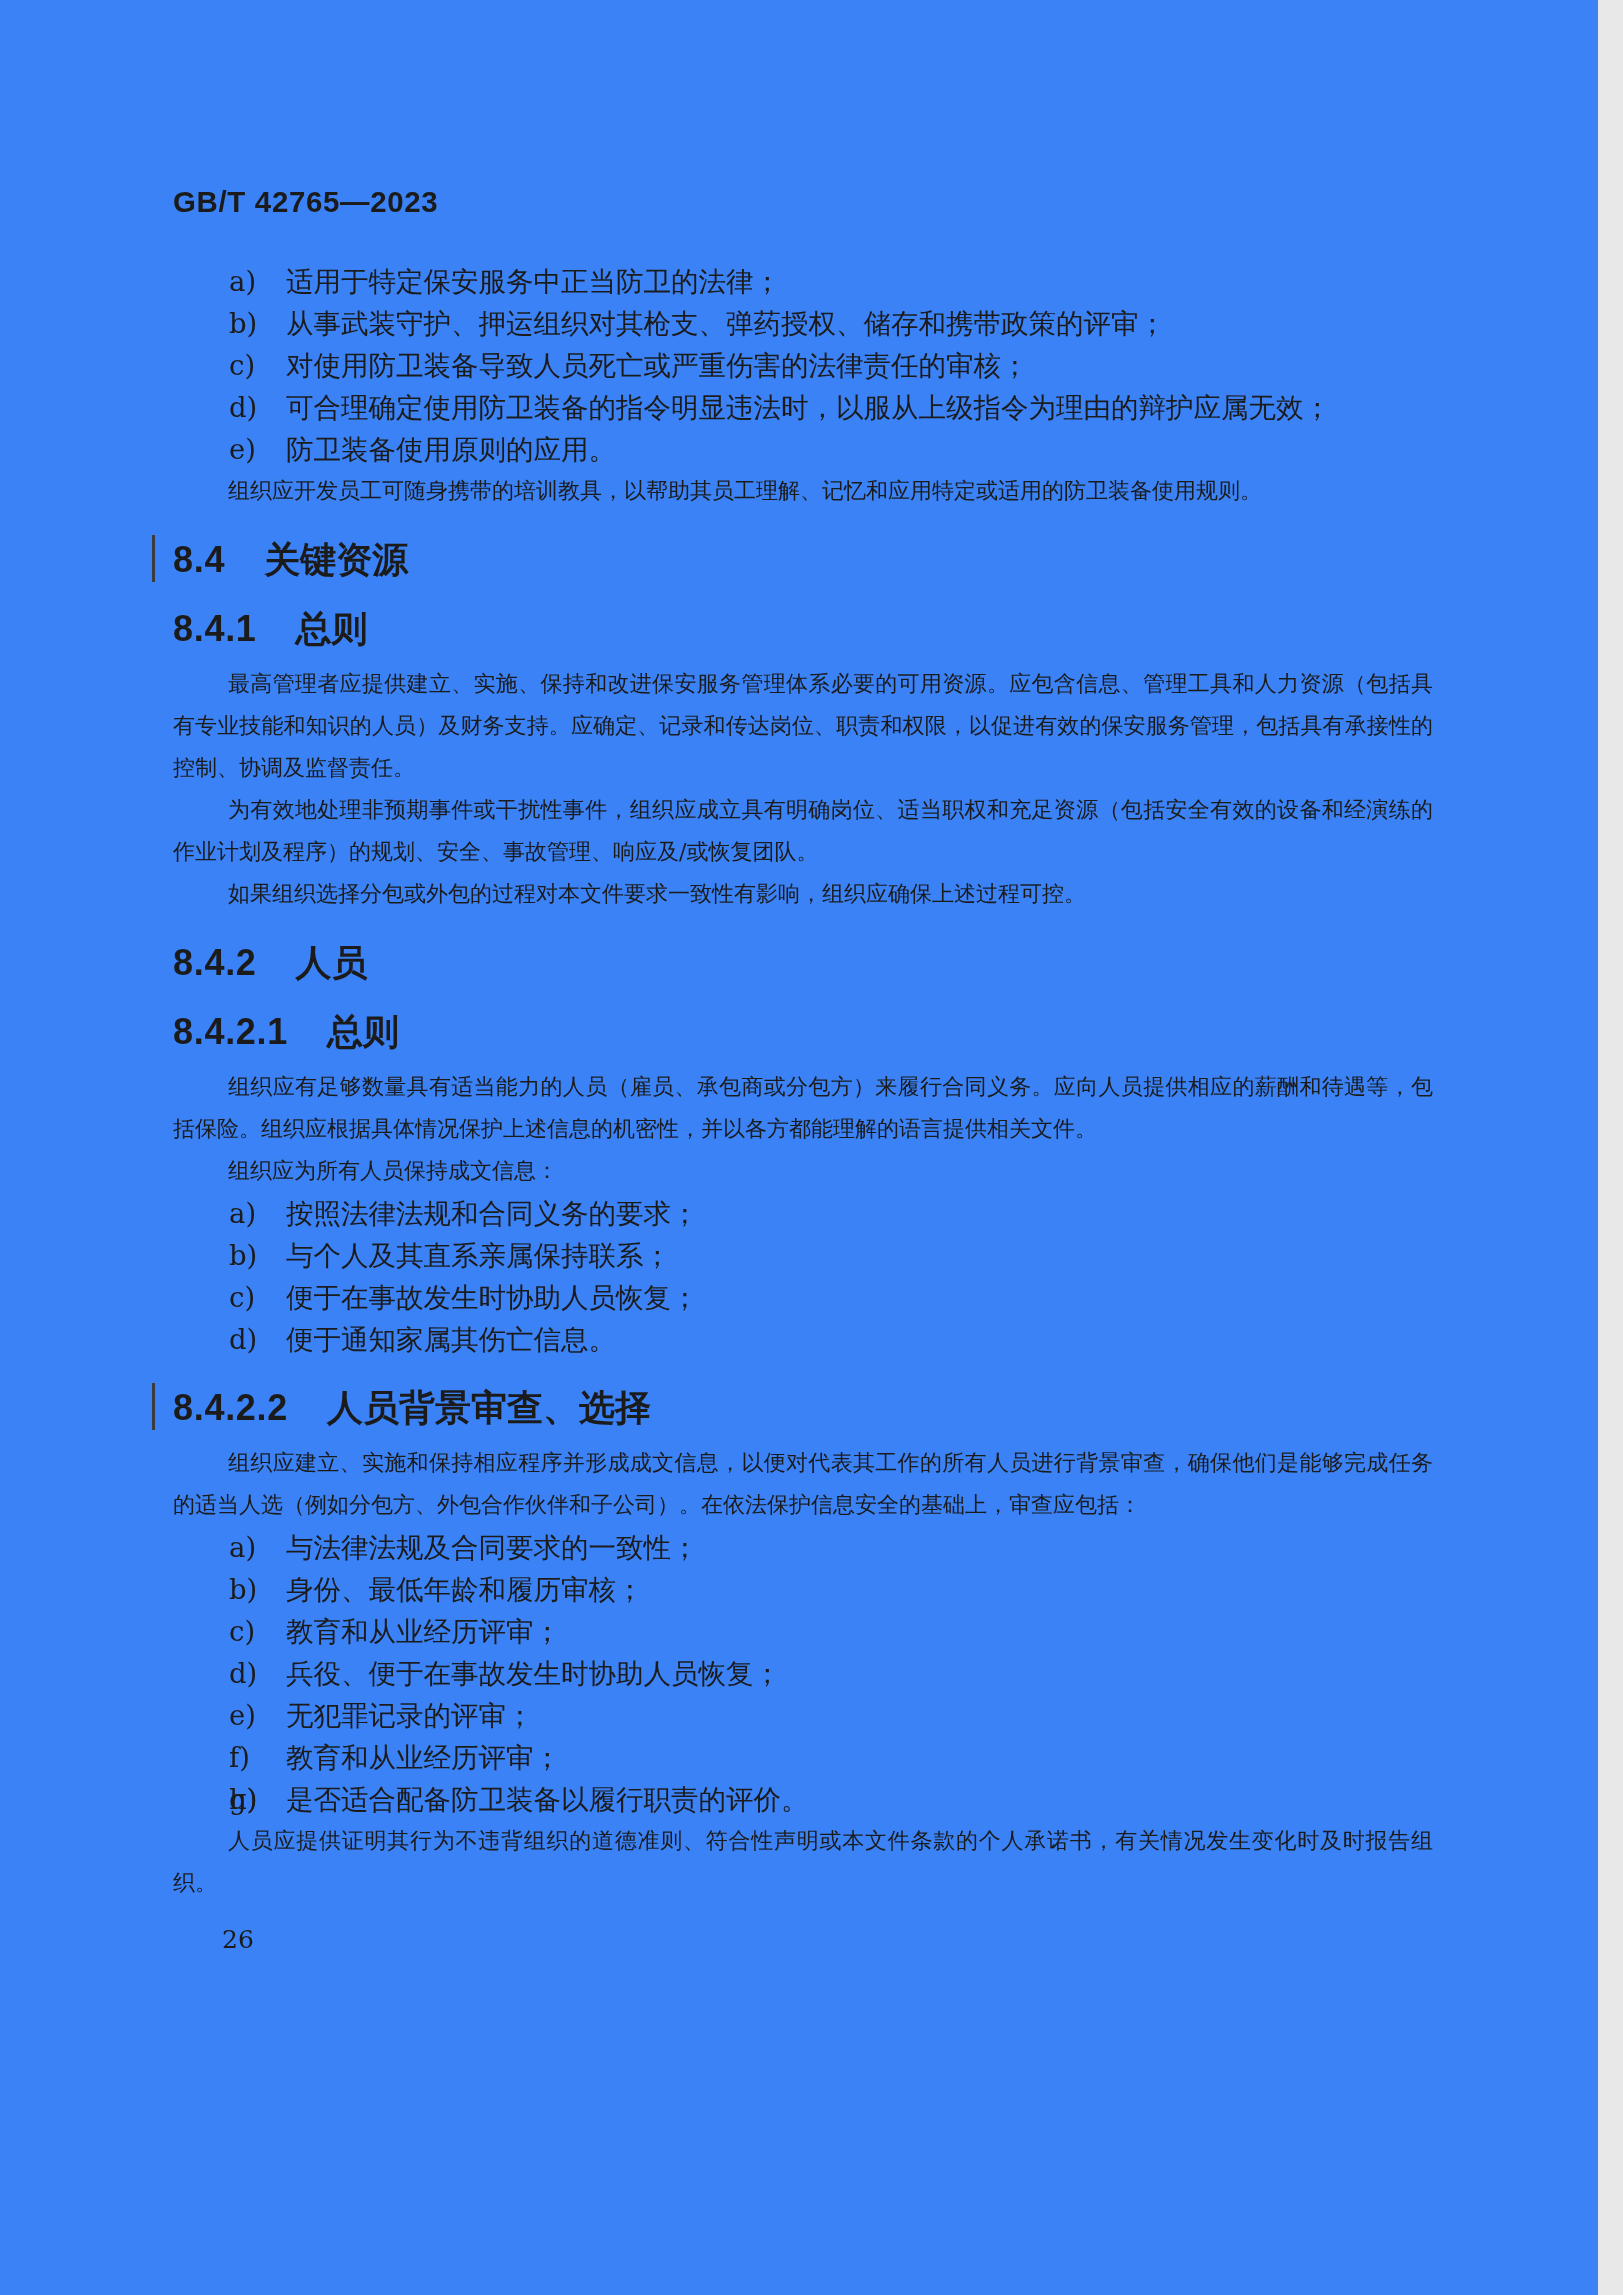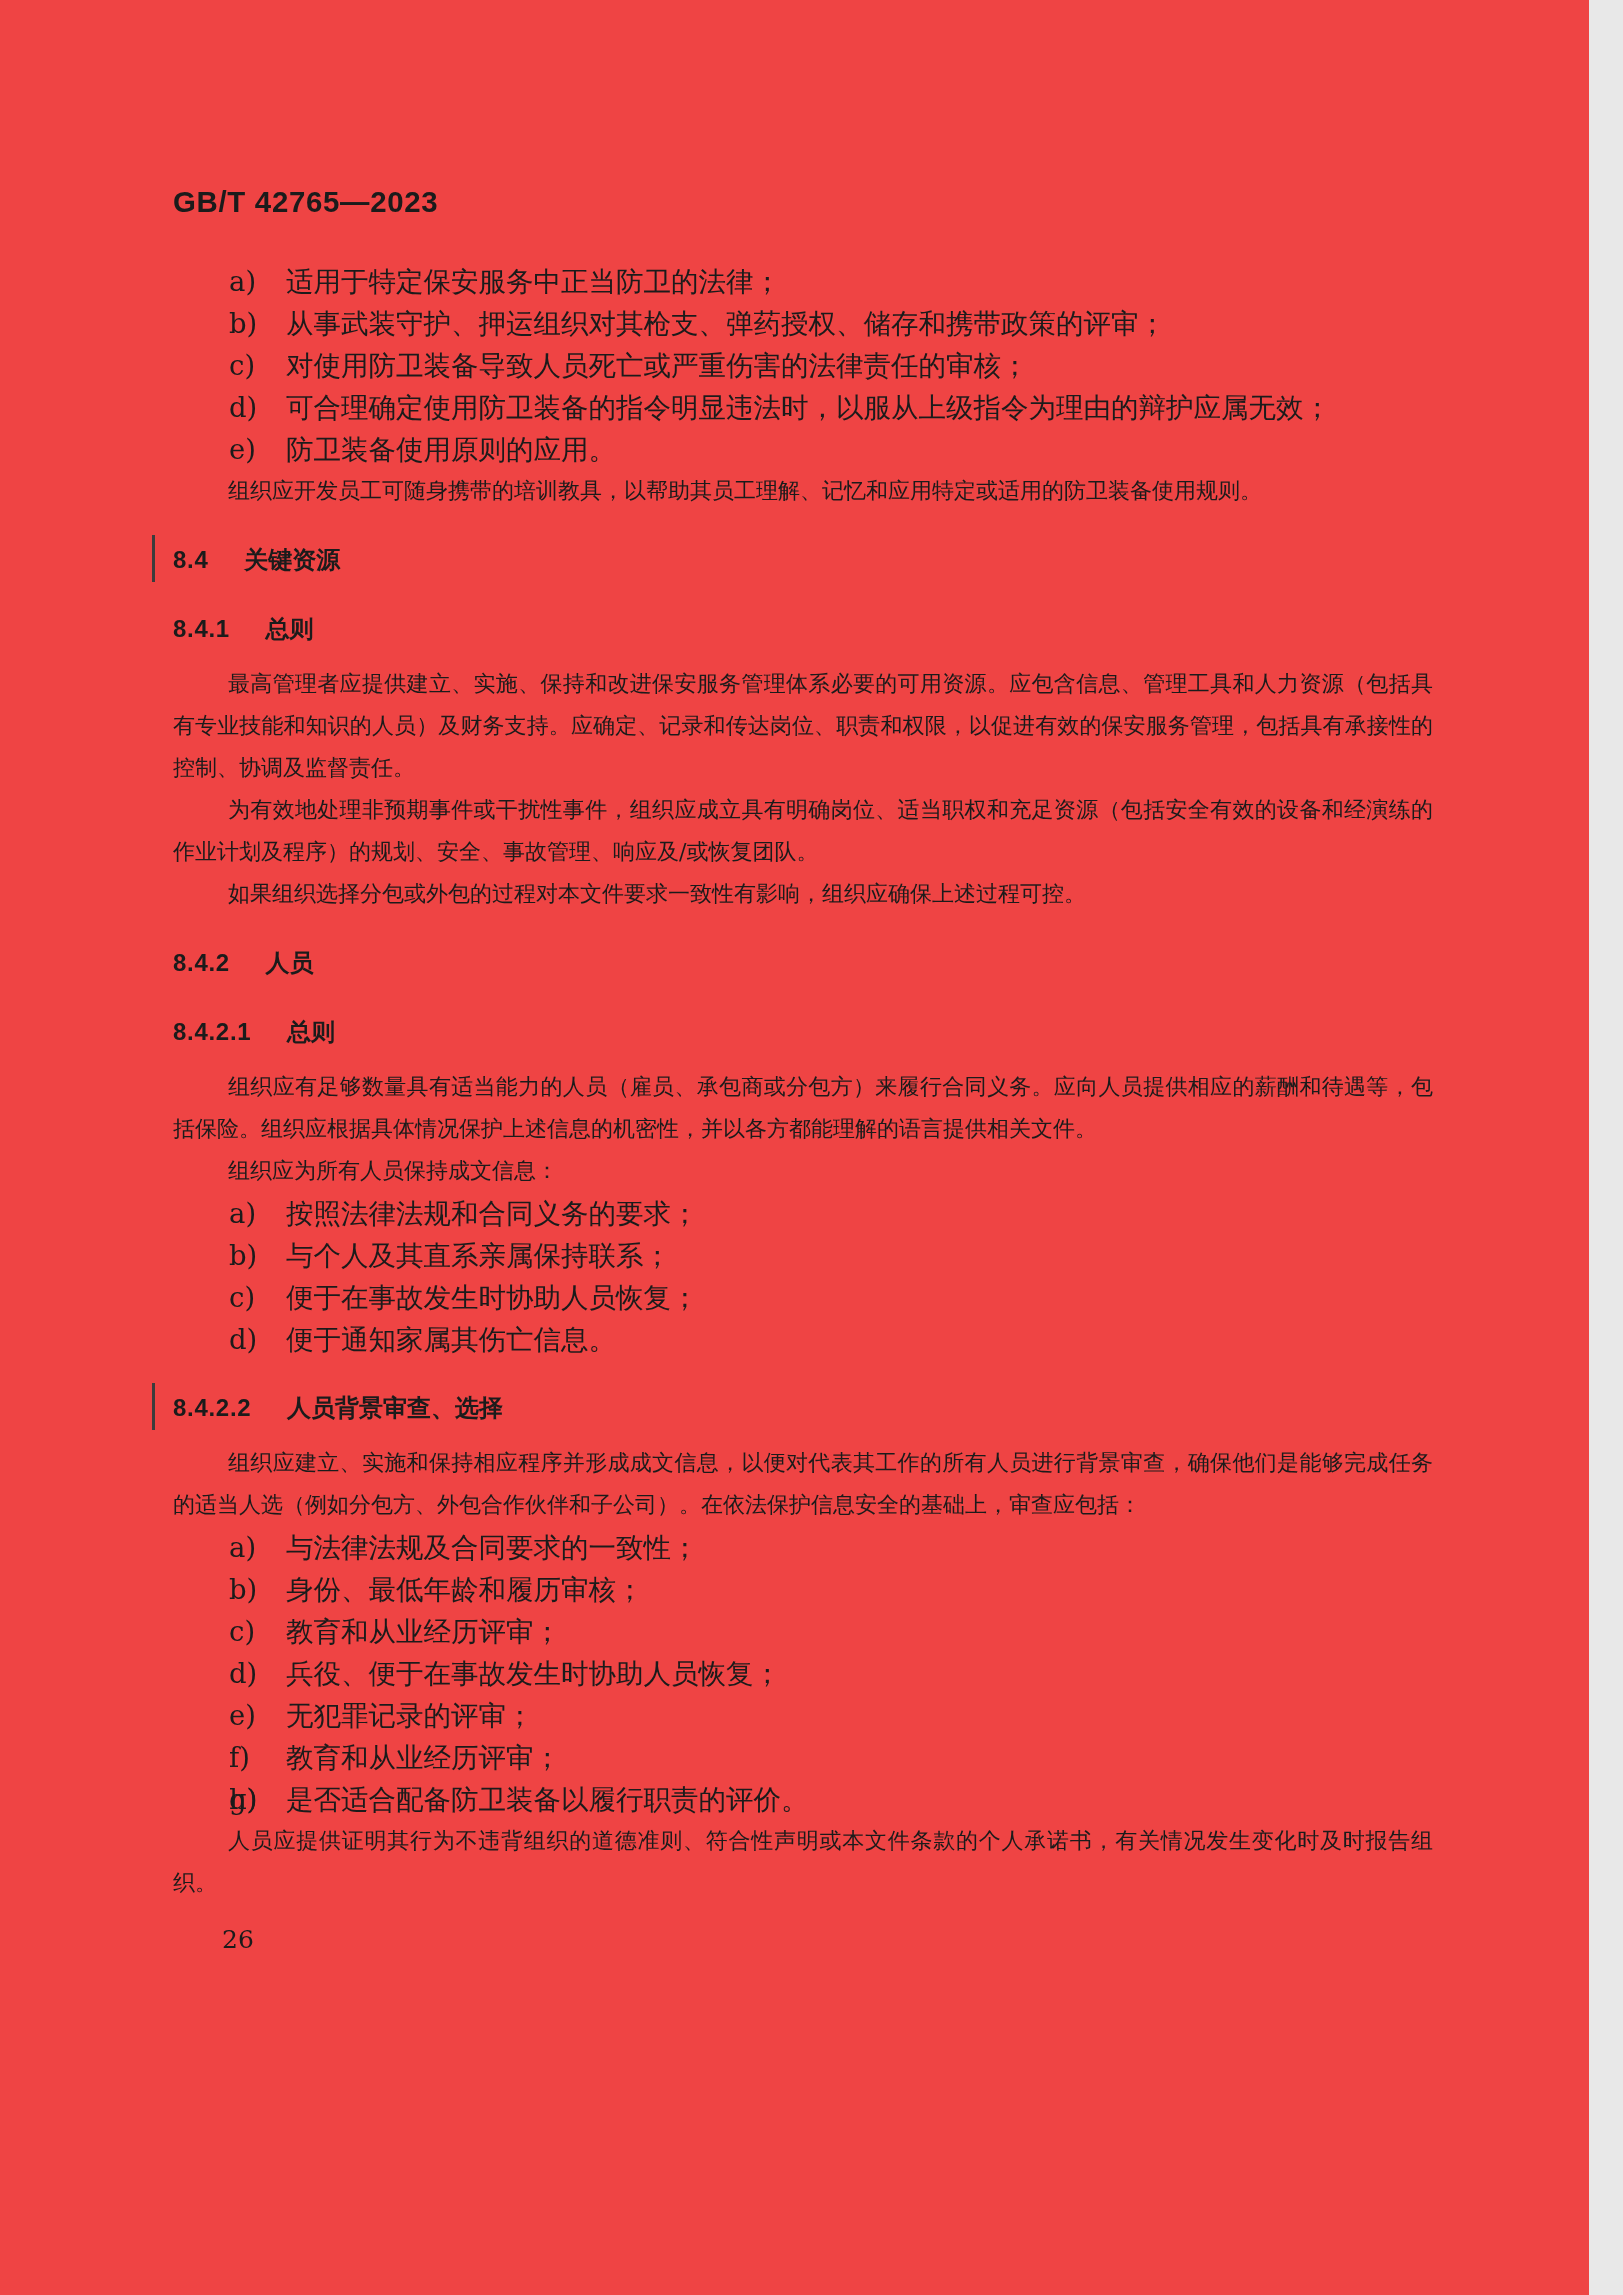--- a/index.html
+++ b/index.html
@@ -4,24 +4,25 @@
 <style>
   html, body {
     margin: 0;
     padding: 0;
     background: #e8e8e8;
   }
   .page {
     position: relative;
     width: 1589px;
     height: 2295px;
-    background: #ef4444;
+    background: #3b82f6;
     color: #1b1b1b;
     font-family: "DejaVu Serif", "Liberation Serif", serif;
     overflow: hidden;
+    padding-left: 9px;
   }
   .content {
     position: absolute;
     left: 173px;
     top: 185px;
     width: 1260px;
   }
   .doc-code {
     font-family: "Liberation Sans", "DejaVu Sans", sans-serif;
     font-weight: 700;
@@ -50,21 +51,21 @@
     margin: 0;
     text-indent: 55px;
     font-size: 22px;
     line-height: 42px;
     text-align: justify;
   }
   .heading {
     position: relative;
     font-family: "Liberation Sans", "DejaVu Sans", sans-serif;
     font-weight: 700;
-    font-size: 24px;
+    font-size: 36px;
     line-height: 43px;
     margin: 26px 0 13px 0;
   }
   .heading .hnum { margin-right: 29px; letter-spacing: 0.7px; }
   .cbar {
     position: absolute;
     left: -21px;
     top: -2.6px;
     width: 2.6px;
     height: 47px;

